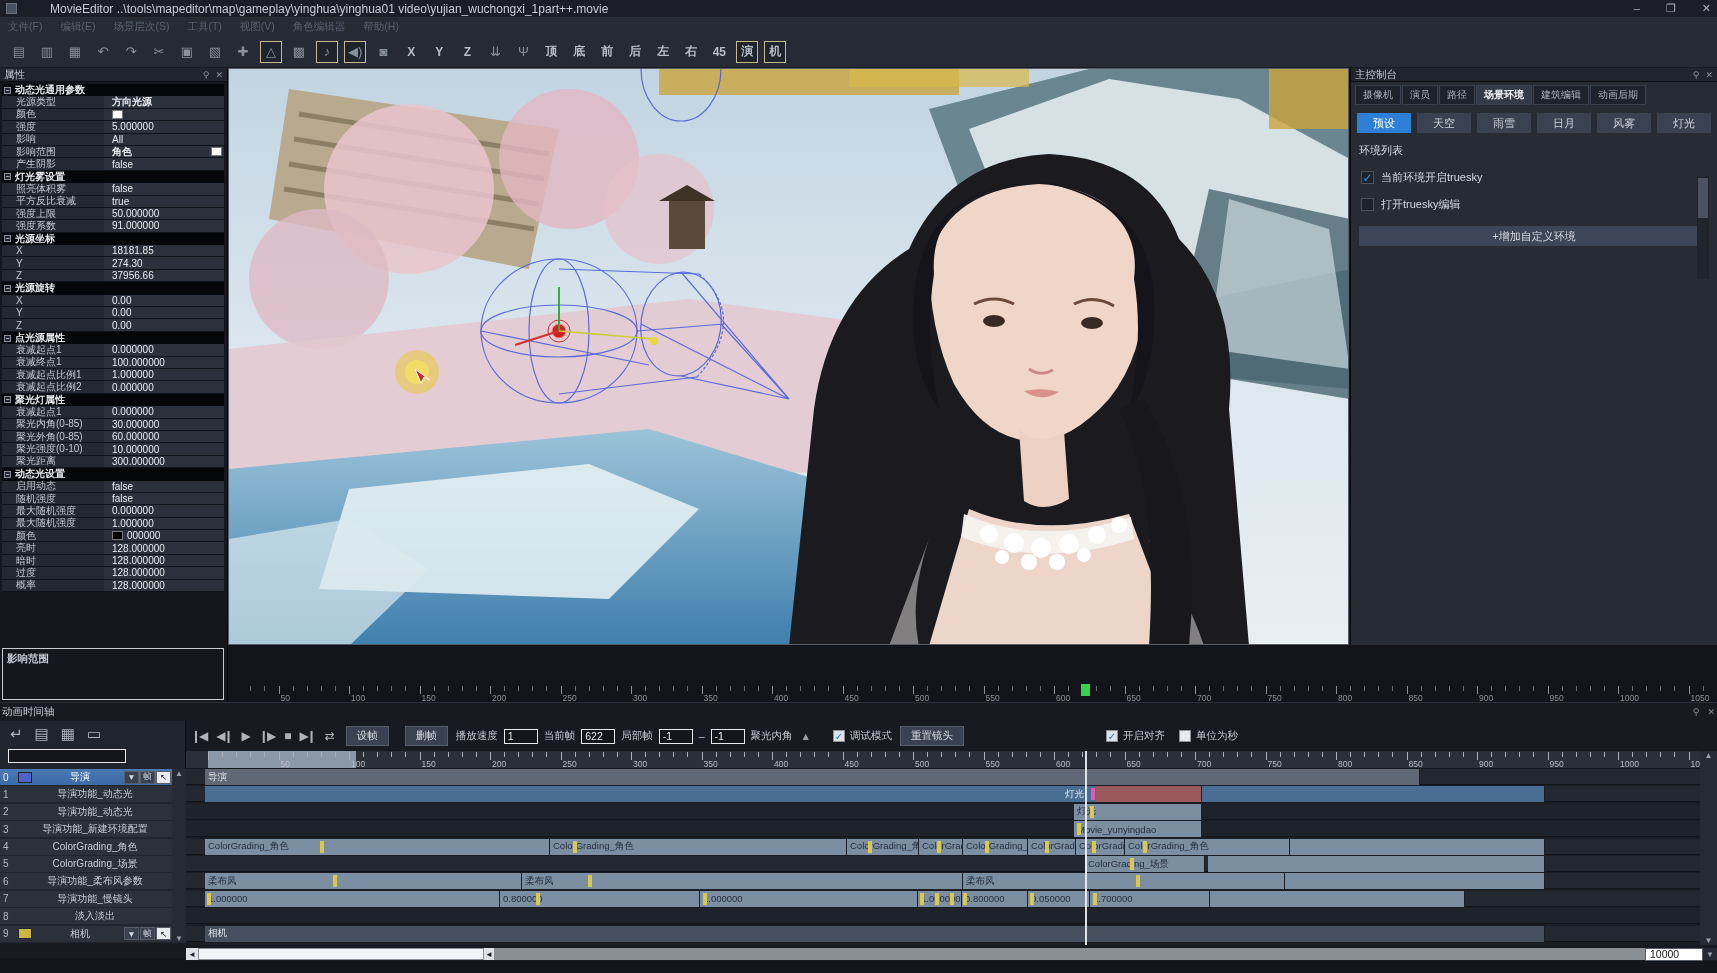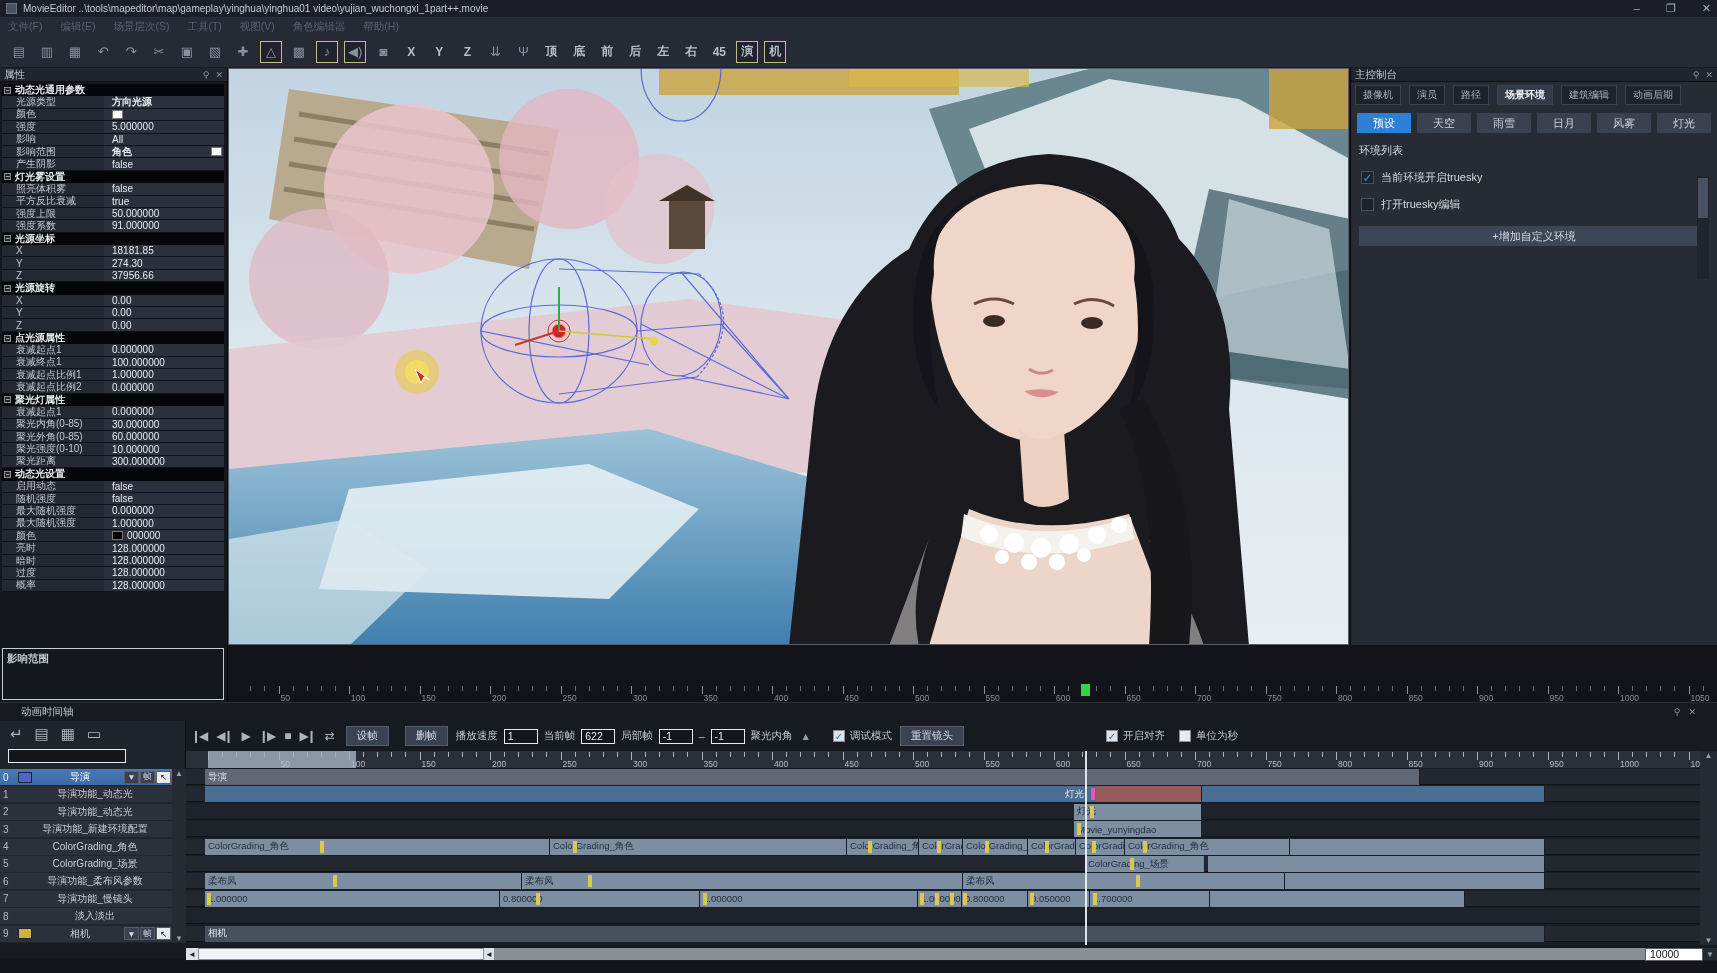--- a/index.html
+++ b/index.html
@@ -2,21 +2,21 @@
 <html><head>
 <meta charset="utf-8">
 <style>
   html,body{margin:0;padding:0;background:#0d0f13;}
   *{box-sizing:border-box;font-family:"Liberation Sans","DejaVu Sans",sans-serif;}
   #app{position:relative;width:1717px;height:973px;background:#14161c;overflow:hidden;color:#cfd3da;font-size:11px;}
 
   
   #titlebar{position:absolute;left:0;top:0;width:1717px;height:18px;background:#1b1e26;display:flex;align-items:center;padding:0 6px;border-bottom:1px solid #2a2e38;}
   #titlebar .appicon{width:11px;height:11px;background:#3f4document;background:#4a5160;margin-right:6px;border:1px solid #6a7180;}
-  #titlebar .title{font-size:10px;color:#c8ccd4;}
+  #titlebar .title{font-size:12px;color:#c8ccd4;margin-left:27px;}
   #wincontrols{margin-left:auto;display:flex;gap:26px;color:#aeb3bc;font-size:11px;}
   #wincontrols span{cursor:default;}
 
   
   #menubar{position:absolute;left:0;top:18px;width:1717px;height:18px;background:#262a34;display:flex;align-items:center;padding-left:8px;gap:18px;}
   #menubar .mi{color:#596070;font-size:10.5px;}
 
   
   #toolbar{position:absolute;left:0;top:36px;width:1717px;height:32px;background:#262a34;border-bottom:1px solid #181b22;display:flex;align-items:center;padding-left:8px;gap:6px;}
   .tbtn{min-width:22px;height:22px;display:flex;align-items:center;justify-content:center;color:#8a919e;font-size:13px;padding:0 3px;}
@@ -37,21 +37,21 @@
   .swatch{width:11px;height:9px;border:1px solid #777;display:inline-block;}
   #propFooter{position:absolute;left:2px;top:580px;width:222px;height:52px;border:1px solid #c8ccd4;background:#14171d;color:#c3c8d2;font-size:10.5px;padding:3px 4px;font-weight:bold;}
 
   
   #viewport{position:absolute;left:228px;top:68px;width:1121px;height:577px;background:#9db4c6;overflow:hidden;border:1px solid #565c68;}
   #vpfill{position:absolute;left:228px;top:645px;width:1121px;height:57px;background:#121419;}
   #rpfill{position:absolute;left:1349px;top:645px;width:368px;height:57px;background:#121419;}
 
   
   #console{position:absolute;left:1350px;top:68px;width:367px;height:577px;background:#262b34;border-left:1px solid #090a0d;}
-  #ctabs{display:flex;margin:3px 4px 0 4px;gap:8px;align-items:center;}
+  #ctabs{display:flex;margin:3px 4px 0 4px;gap:1px;align-items:center;}
   .ctab{background:#1e222b;border:1px solid #3a4150;color:#aab0bb;font-size:10px;padding:2px 7px;}
   .ctab.active{background:#343b48;color:#eef1f5;font-weight:bold;}
   #cbtns{display:flex;margin:8px 6px 0 6px;gap:6px;}
   .cbtn{flex:1;height:20px;background:#3a4150;color:#cdd2da;font-size:11px;display:flex;align-items:center;justify-content:center;}
   .cbtn.active{background:#2e7fd6;color:#fff;}
   #envLabel{margin:10px 0 4px 8px;font-size:11px;color:#d6dae1;}
   #envList{position:relative;margin:0 26px 0 8px;height:103px;background:#0d0f14;border:1px solid #3a4150;overflow:hidden;}
   .envItem{height:12.6px;color:#d8dce2;font-size:10.5px;padding-left:5px;display:flex;align-items:center;}
   .envItem.sel{background:#3a72b0;color:#fff;}
   #envScroll{position:absolute;right:8px;top:0;width:12px;height:103px;background:#20242c;}
@@ -62,21 +62,21 @@
 
   
   #globalRuler{position:absolute;left:250px;top:686px;width:1460px;height:16px;}
   #globalRuler .gt{position:absolute;top:0;width:1px;height:5px;background:#6a7077;}
   #globalRuler .gt.major{height:8px;background:#8a9098;}
   #globalRuler .gn{position:absolute;top:7px;font-size:8.5px;color:#8a9098;}
   #gplayhead{position:absolute;top:684px;width:9px;height:12px;background:#35d24a;}
 
   
   #timeline{position:absolute;left:0;top:702px;width:1717px;height:256px;background:#171a21;border-top:1px solid #2a2e38;}
-  #tlHdr{height:18px;display:flex;align-items:center;padding:0 21px;font-size:10.5px;color:#c3c8d2;background:#171a21;justify-content:space-between;}
+  #tlHdr{height:18px;display:flex;align-items:center;padding:0 2px;font-size:10.5px;color:#c3c8d2;background:#171a21;justify-content:space-between;}
   #tlHdr .sp{margin-left:auto;display:flex;gap:8px;color:#8a8f99;font-size:9px;}
   #tlLeft{position:absolute;left:0;top:18px;width:186px;height:222px;background:#20242c;border-right:1px solid #0c0e12;}
   #tlIcons{display:flex;gap:12px;padding:4px 0 0 10px;font-size:15px;color:#aeb3bc;}
   #trackFilter{position:absolute;left:8px;top:28px;width:118px;height:14px;background:#14161c;border:1px solid #e8eaee;}
   #trackRows{position:absolute;left:0;top:48px;width:172px;}
   .trow{height:16px;margin-bottom:1.4px;background:#2b313b;display:flex;align-items:center;font-size:10px;color:#c9cdd5;position:relative;}
   .trow.sel{background:linear-gradient(#4a79b4,#3c6aa6);color:#fff;}
   .trow .idx{width:18px;padding-left:3px;color:#b5bac2;}
   .trow.sel .idx{color:#e8eef5;}
   .trow .tsw{width:14px;height:11px;margin-right:4px;border:1px solid #20242c;}

